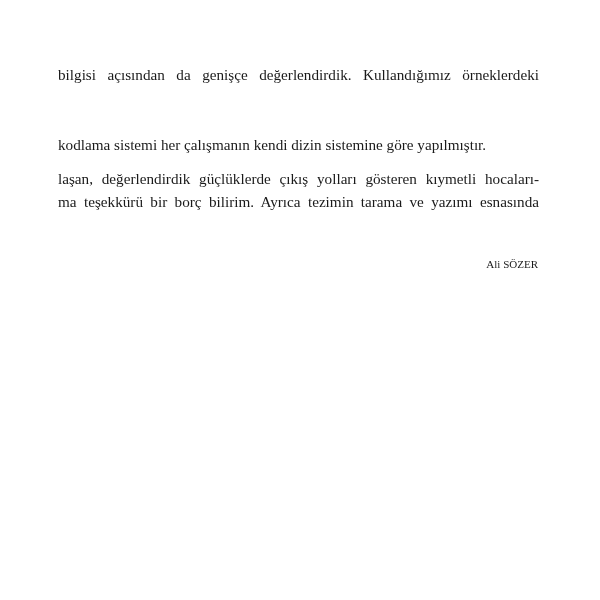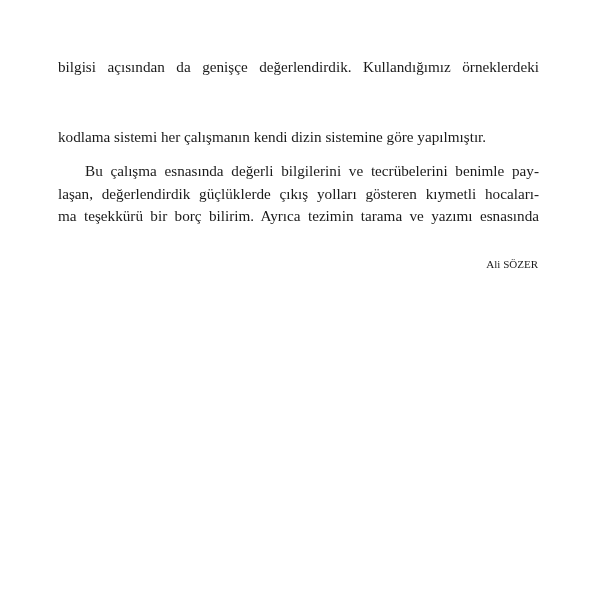--- a/index.html
+++ b/index.html
@@ -1,32 +1,31 @@
 <!DOCTYPE html>
 <html><head>
 <meta charset="utf-8">
 <style>
   html, body { margin:0; padding:0; background:#ffffff; }
   body { width:600px; height:600px; position:relative; overflow:hidden;
          font-family:"Liberation Serif", "DejaVu Serif", serif; color:#1a1a1a; }
-  .page { position:absolute; left:58px; top:56px; width:481px; font-size:15.2px; line-height:22.5px; }
+  .page { position:absolute; left:58px; top:64px; width:481px; font-size:15.2px; line-height:22.5px; }
   .line { display:block; white-space:nowrap; text-align:justify; text-align-last:justify; }
   .line.last { text-align-last:left;margin-top:47px; }
   .para2 { margin-top:12px; }
   .indent { text-indent:27px; }
   .signature { position:absolute; right:62px; top:258px; font-size:11px; }
 </style>
 </head>
 <body>
 
 <div class="page">
   <div>
     <span class="line">bilgisi açısından da genişçe değerlendirdik. Kullandığımız örneklerdeki</span>
     <span class="line last">kodlama sistemi her çalışmanın kendi dizin sistemine göre yapılmıştır.</span>
   </div>
   <div class="para2">
-    <span class="line indent">Bu çalışma esnasında değerli bilgilerini ve tecrübelerini benimle pay-</span>
     <span class="line">laşan, değerlendirdik güçlüklerde çıkış yolları gösteren kıymetli hocaları-</span>
     <span class="line">ma teşekkürü bir borç bilirim. Ayrıca tezimin tarama ve yazımı esnasında</span>
   </div>
 </div>
 
 <div class="signature">Ali SÖZER</div>
 
 </body></html>

